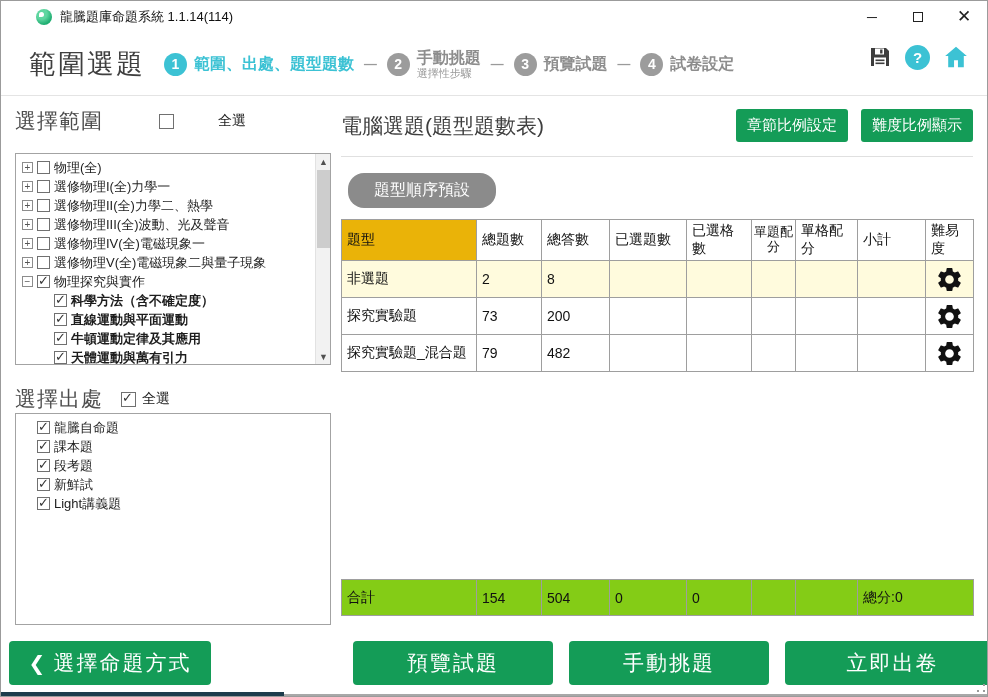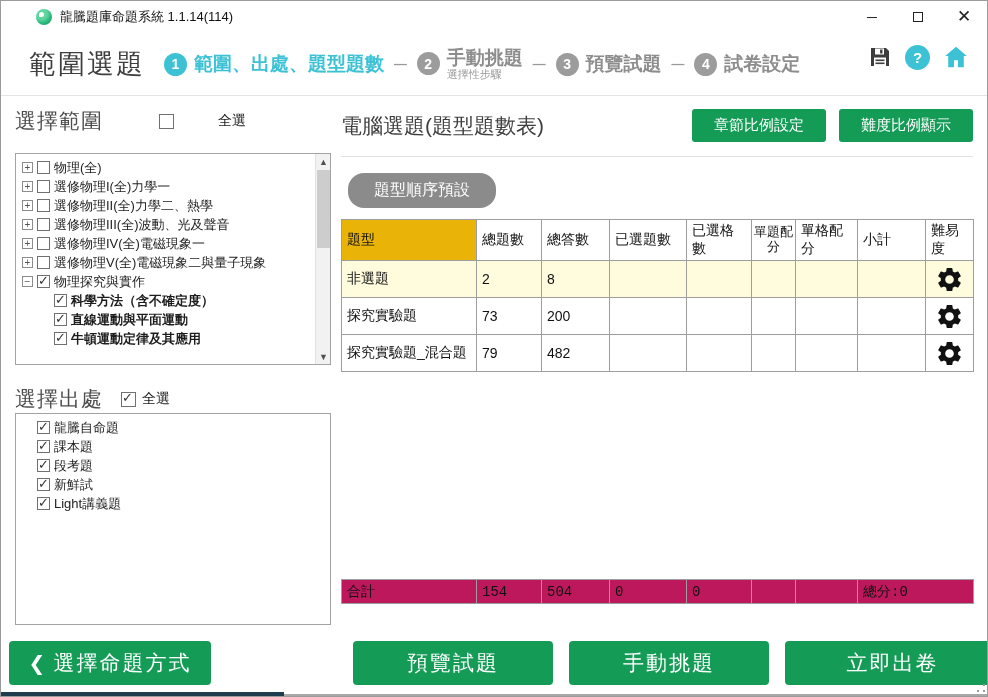--- a/index.html
+++ b/index.html
@@ -27,21 +27,21 @@
   .header { position:absolute; top:31px; left:0; right:0; height:64px; background:#fff;
             border-bottom:1px solid #e4e4e4; }
   .page-title { position:absolute; left:28px; top:14px; font-size:27px; color:#3f3f3f; letter-spacing:2px; }
   .steps { position:absolute; left:163px; top:0; height:64px; display:flex; align-items:center; }
   .step { display:flex; align-items:center; }
   .step-circle { width:23px; height:23px; border-radius:50%; color:#fff; font-size:14px; font-weight:bold;
                  display:flex; align-items:center; justify-content:center; margin-right:7px; flex:none; }
   .step.active .step-circle { background:#3cc2d4; }
   .step.inactive .step-circle { background:#9c9c9c; }
   .step-texts { display:flex; flex-direction:column; line-height:1.1; }
-  .step-label { font-size:19px; font-weight:bold; }
+  .step-label { font-size:16px; font-weight:bold; }
   .step.active .step-label { color:#3cc2d4; }
   .step.inactive .step-label { color:#8d8d8d; }
   .step-sub { font-size:11px; color:#9a9a9a; }
   .step-dash { color:#9a9a9a; font-size:18px; font-weight:bold; margin:0 10px; }
   .header-icons { position:absolute; right:18px; top:12px; display:flex; align-items:center; gap:13px; }
   .icon-save { width:24px; height:24px; }
   .icon-help { width:25px; height:25px; border-radius:50%; background:#3cc2d4; color:#fff;
                font-size:15px; font-weight:bold; display:flex; align-items:center; justify-content:center; }
   .icon-home { width:26px; height:26px; }
 
@@ -77,40 +77,40 @@
               display:flex; align-items:center; justify-content:center; }
   .sb-up { top:0; } .sb-down { bottom:0; }
   .sb-thumb { position:absolute; left:1px; width:13px; top:16px; height:78px; background:#cdcdcd; }
   .source-title-row { position:absolute; top:288px; left:0; }
 
   
   .right-panel { position:absolute; left:340px; top:0; width:632px; }
   .rp-title-row { position:absolute; top:12px; left:0; right:0; display:flex; align-items:center; }
   .rp-title { font-size:21px; color:#3f3f3f; }
   .rp-buttons { margin-left:auto; display:flex; gap:13px; }
-  .btn-green-sm { background:#149c57; color:#fff; font-size:15px; padding:7px 22px; border-radius:3px;
+  .btn-green-sm { background:#149c57; color:#fff; font-size:15px; padding:7px 11px; border-radius:3px;
                   font-family:Liberation Mono, monospace; border:none; }
   .rp-divider { position:absolute; top:59px; left:0; right:0; height:1px; background:#e0e0e0; }
   .btn-gray { position:absolute; top:76px; left:7px; background:#8b8b8b; color:#fff; font-size:16px;
               padding:7px 26px; border-radius:16px; border:none; font-family:Liberation Serif, serif; }
 
   table.qtable { position:absolute; top:122px; left:0; border-collapse:collapse; table-layout:fixed;
                  width:632px; font-size:14px; }
   table.qtable-footer { top:482px; }
   .qtable col.c0{width:135px;} .qtable col.c1{width:65px;} .qtable col.c2{width:68px;}
   .qtable col.c3{width:77px;} .qtable col.c4{width:65px;} .qtable col.c5{width:44px;}
   .qtable col.c6{width:62px;} .qtable col.c7{width:68px;} .qtable col.c8{width:48px;}
   .qtable th, .qtable td { border:1px solid #9e9e9e; font-weight:normal; text-align:left;
                  padding:2px 5px; height:37px; color:#111; }
   .qtable th.center { text-align:center; padding:2px 1px; font-size:13px; line-height:1.15; }
   .qtable th.typecol { background:#eab308; }
   .qtable tr.hl td { background:#fffbdd; }
   .qtable td.gear-cell { text-align:center; padding:0; }
   .gear-svg { width:29px; height:29px; vertical-align:middle; }
-  .qtable-footer td { height:24px; background:#be185d;font-family:Liberation Mono, monospace; }
+  .qtable-footer td { height:36px; background:#84cc16; }
 
   
   .bottom-btn { position:absolute; height:44px; background:#149c57; color:#fff; font-size:21px;
                 border:none; border-radius:4px; font-family:inherit; letter-spacing:2px;
                 display:flex; align-items:center; justify-content:center; }
   .btn-back { left:8px; top:640px; width:202px; }
   .btn-back .chev { font-weight:bold; font-size:20px; margin-right:8px; letter-spacing:0; }
   .btn-preview { left:352px; top:640px; width:200px; }
   .btn-manual { left:568px; top:640px; width:200px; }
   .btn-generate { left:784px; top:640px; width:215px; }
@@ -238,20 +238,24 @@
           <span class="cb on"></span>
           <span class="tlabel">科學方法（含不確定度）</span>
         </div>
         <div class="titem lvl1">
           <span class="cb on"></span>
           <span class="tlabel">直線運動與平面運動</span>
         </div>
         <div class="titem lvl1">
           <span class="cb on"></span>
           <span class="tlabel">牛頓運動定律及其應用</span>
+        </div>
+        <div class="titem lvl1">
+          <span class="cb on"></span>
+          <span class="tlabel">天體運動與萬有引力</span>
         </div>
         <div class="scrollbar">
           <span class="sb-arrow sb-up">▲</span>
           <span class="sb-thumb"></span>
           <span class="sb-arrow sb-down">▼</span>
         </div>
       </div>
 
       <div class="section-row source-title-row">
         <span class="section-title">選擇出處</span>

